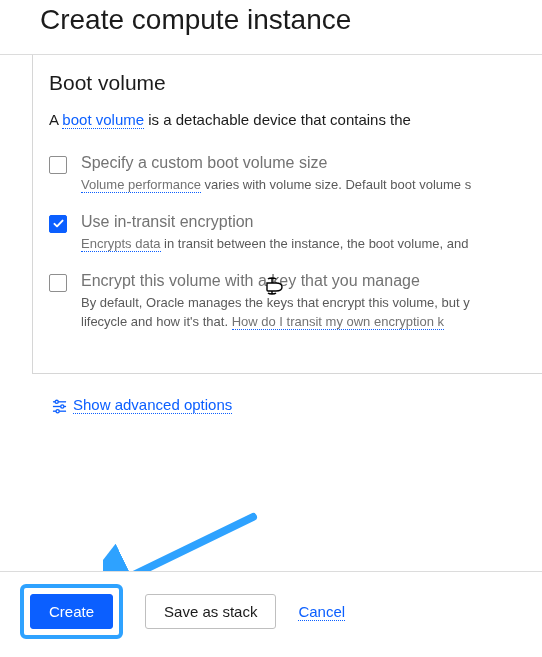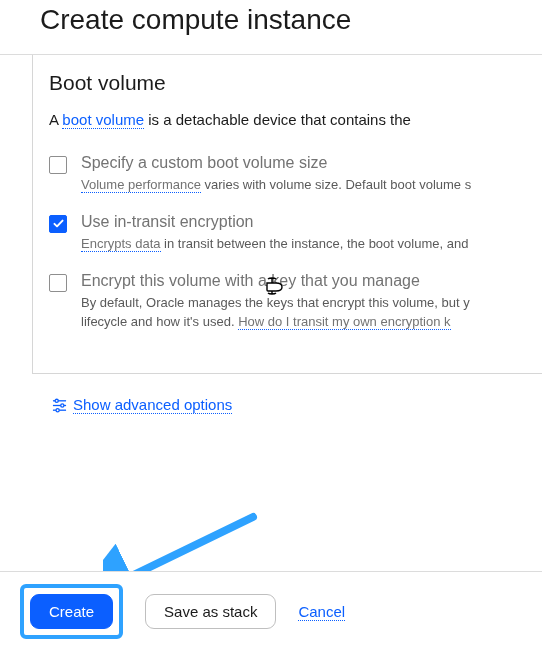--- a/index.html
+++ b/index.html
@@ -85,21 +85,21 @@
     font-size: 13px;
     color: #5a5a5a;
     margin-top: 4px;
     line-height: 1.45;
     white-space: nowrap;
   }
   .adv-row {
     margin-top: 22px;
     padding-left: 20px;
     display: flex;
-    align-items: center;
+    align-items: flex-end;
     gap: 6px;
     font-size: 15px;
   }
   .adv-row a {
     color: #0b5fff;
     text-decoration: none;
     border-bottom: 1px dotted #0b5fff;
   }
   .sliders-icon {
     color: #0b5fff;
@@ -117,21 +117,21 @@
   }
   .highlight {
     border: 4px solid #2ea2ff;
     border-radius: 6px;
     padding: 6px;
     display: inline-flex;
   }
   .btn {
     font-size: 15px;
     padding: 8px 18px;
-    border-radius: 9px;
+    border-radius: 3px;
     cursor: pointer;
     border: 1px solid transparent;
   }
   .btn-primary {
     background: #0b5fff;
     color: #fff;
     border-color: #0b5fff;
   }
   .btn-secondary {
     background: #fff;
@@ -200,21 +200,21 @@
     </div>
 
     <div class="opt">
       <div class="cb">
         
       </div>
       <div>
         <div class="opt-label">Encrypt this volume with a key that you manage</div>
         <div class="desc">
           <span>By default, Oracle manages the keys that encrypt this volume, but y</span><br>
-          <span>lifecycle and how it's used. </span><a href="#">How do I transit my own encryption k</a>
+          <span>lifecycle and how it's that. </span><a href="#">How do I transit my own encryption k</a>
         </div>
       </div>
     </div>
   </div>
 
   <div class="adv-row">
     <span class="sliders-icon">
       <svg width="15" height="15" viewBox="0 0 16 16" stroke="#0b5fff" stroke-width="1.4" fill="none">
         <line x1="1" y1="3" x2="15" y2="3"></line>
           <circle cx="5" cy="3" r="1.7" fill="#fff"></circle>

